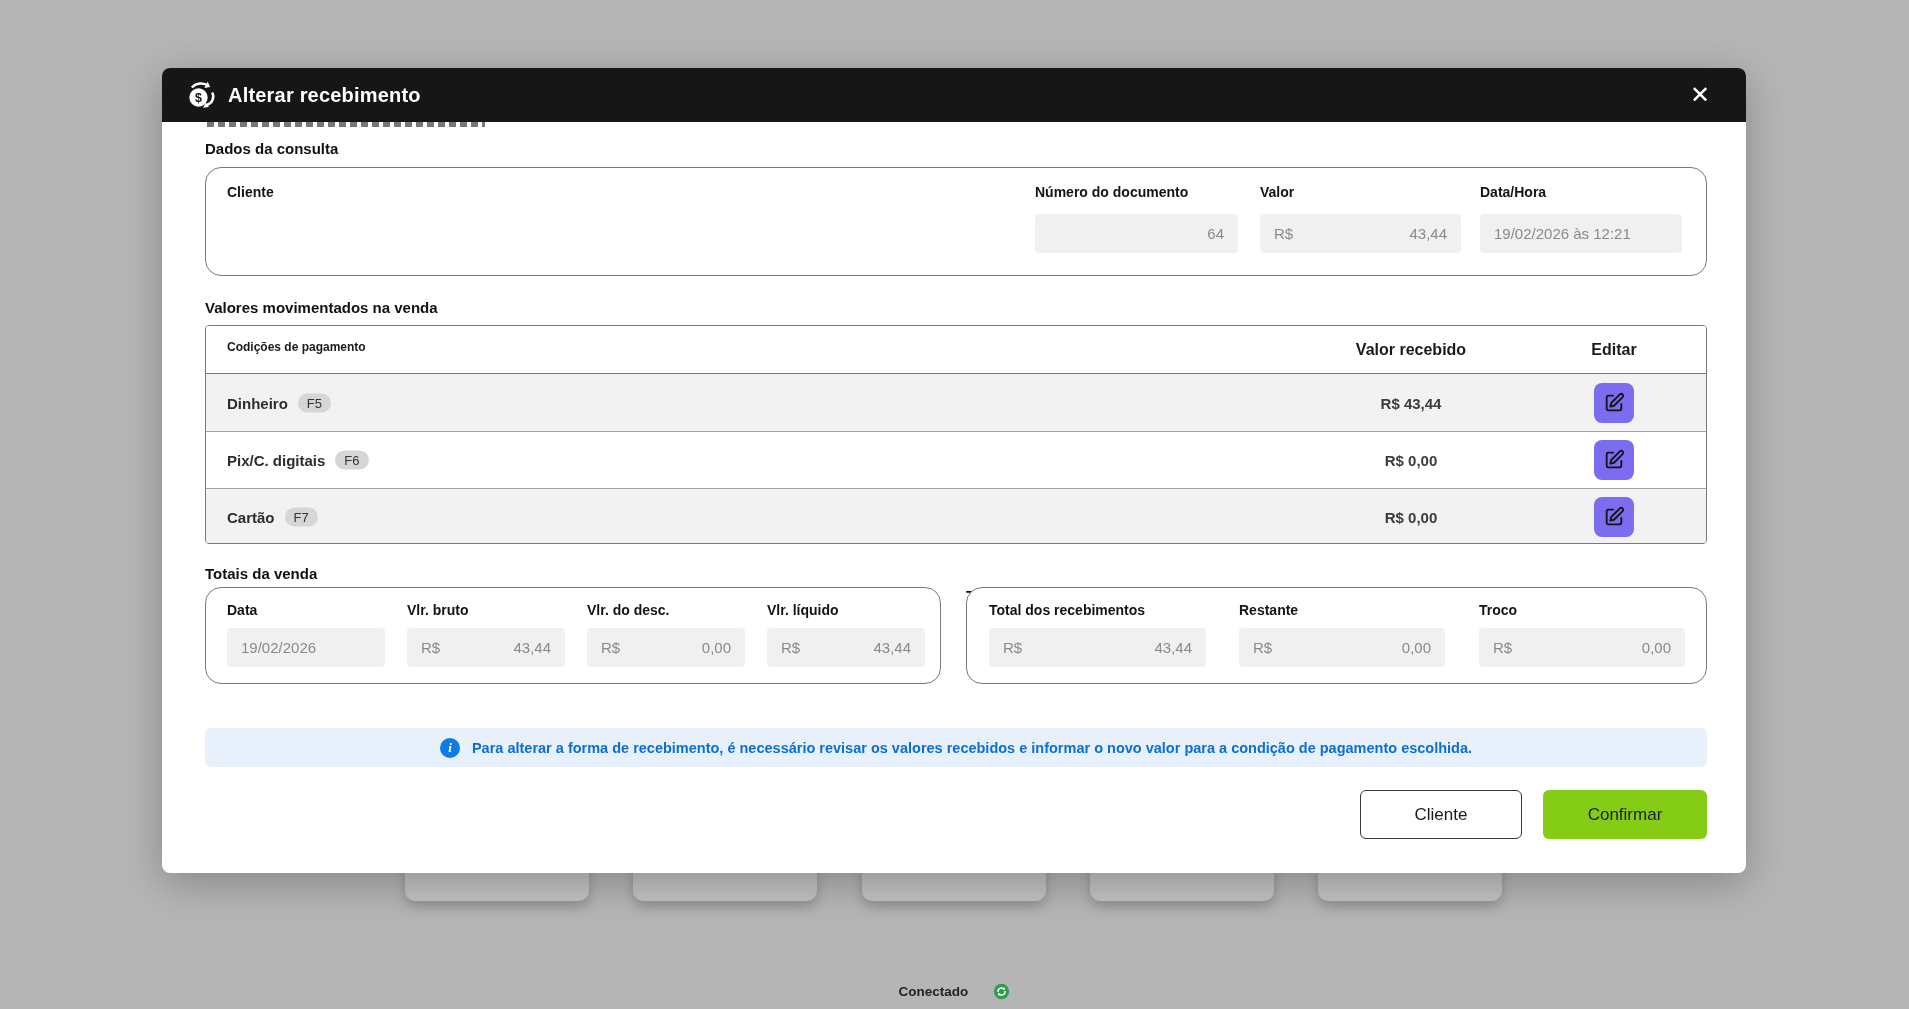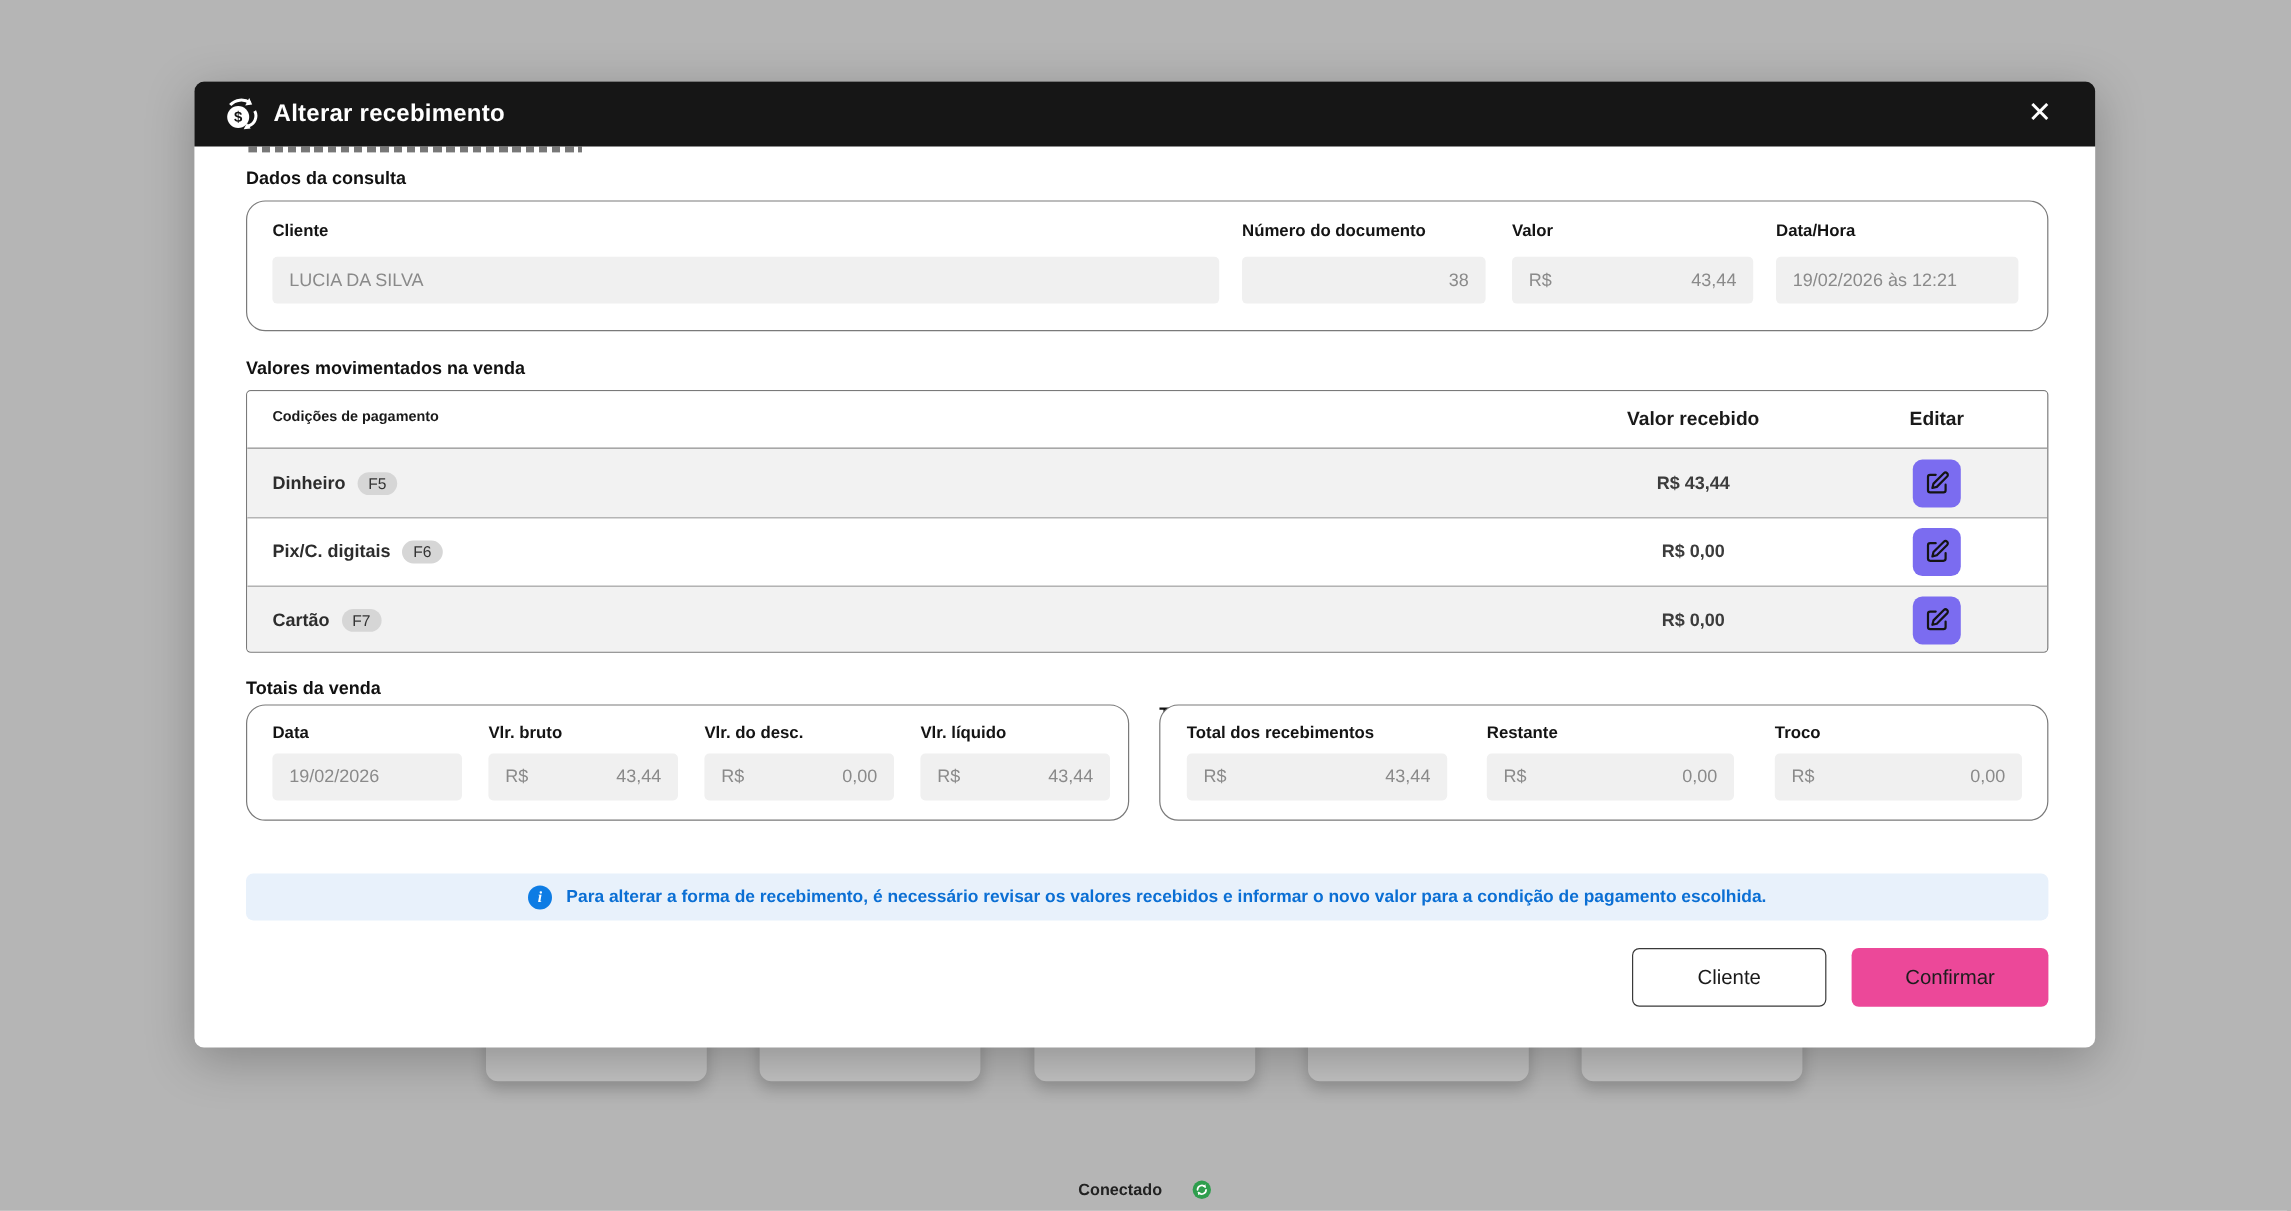--- a/index.html
+++ b/index.html
@@ -87,21 +87,21 @@
     width:20px; height:20px; border-radius:50%; background:#0d7ce4; color:#fff;
     font-size:13px; font-weight:700; display:flex; align-items:center; justify-content:center;
     font-family:"Liberation Serif", serif; font-style:italic;
   }
   .banner-text { color:#0b6fd4; font-size:14.5px; font-weight:700; }
   .btn {
     position:absolute; top:722px; height:49px; border-radius:6px;
     font-size:17px; font-family:inherit; cursor:pointer;
   }
   .btn-cancel { left:1198px; width:162px; background:#fff; border:1px solid #3a3a3a; color:#1a1a1a; }
-  .btn-confirm { left:1381px; width:164px; background:#ec4899; border:none; color:#1d1d1d; }
+  .btn-confirm { left:1381px; width:164px; background:#84cc16; border:none; color:#1d1d1d; }
   
   .status-bar {
     position:absolute; left:0; right:0; top:980px; height:22px;
     display:flex; align-items:center; justify-content:center; gap:25px;
     font-size:13.5px; color:#333;
   }
   .status-connected { font-weight:700; color:#222; }
   .sync-icon { display:inline-flex; }
 </style>
 </head>
@@ -131,25 +131,22 @@
   </div>
   <div class="clip-strip"></div>
 
   <div class="section-title" style="left:43px; top:72px">Dados da consulta</div>
   <div class="box" style="left:43px; top:99px; width:1502px; height:109px">
     <span class="field-label" style="position:absolute; left:21px; top:16px">Cliente</span>
     <span class="field-label" style="position:absolute; left:829px; top:16px">Número do documento</span>
     <span class="field-label" style="position:absolute; left:1054px; top:16px">Valor</span>
     <span class="field-label" style="position:absolute; left:1274px; top:16px">Data/Hora</span>
 
-    <div class="input" style="left:21px; top:46px; width:789px">
-      <span>LUCIA DA SILVA</span>
-    </div>
     <div class="input right" style="left:829px; top:46px; width:203px">
-      <span>38</span>
+      <span>64</span>
     </div>
     <div class="input split" style="left:1054px; top:46px; width:201px">
       <span>R$</span>
       <span>43,44</span>
     </div>
     <div class="input center" style="left:1274px; top:46px; width:202px">
       <span>19/02/2026 às 12:21</span>
     </div>
   </div>
 

